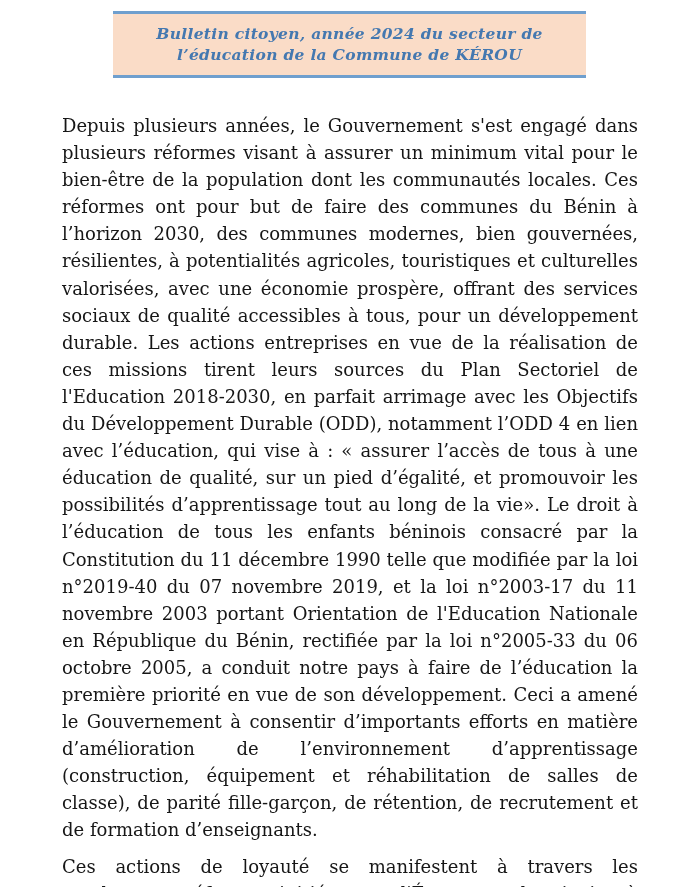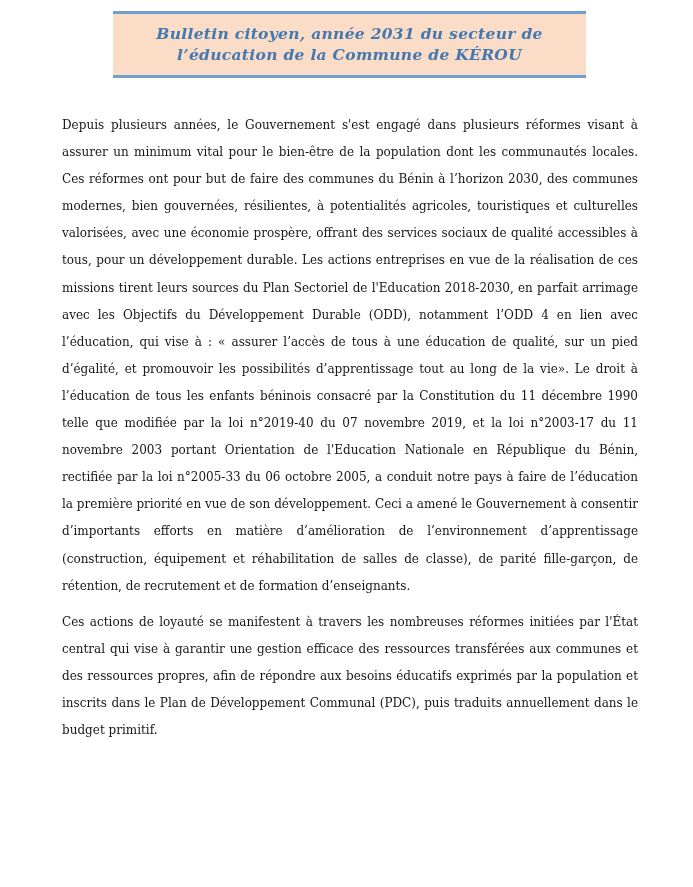--- a/index.html
+++ b/index.html
@@ -37,33 +37,33 @@
   }
   .body-text {
     position: absolute;
     left: 62px;
     top: 112px;
     width: 576px;
   }
   .body-text p {
     margin: 0 0 9px 0;
     color: var(--body-text, #161616);
-    font-size: 12px;
+    font-size: 18px;
     line-height: 27.1px;
     text-align: justify;
     text-justify: inter-word;
   }
 </style>
 </head>
 <body>
 
 <div class="page">
 
   <div class="title-box">
-    <div class="title-text">Bulletin citoyen, année 2031 du secteur de l’éducation de la Commune de KÉROU</div>
+    <div class="title-text">Bulletin citoyen, année 2024 du secteur de l’éducation de la Commune de KÉROU</div>
   </div>
 
   <div class="body-text">
     <p>Depuis plusieurs années, le Gouvernement s'est engagé dans plusieurs réformes visant à assurer un minimum vital pour le bien-être de la population dont les communautés locales. Ces réformes ont pour but de faire des communes du Bénin à l’horizon 2030, des communes modernes, bien gouvernées, résilientes, à potentialités agricoles, touristiques et culturelles valorisées, avec une économie prospère, offrant des services sociaux de qualité accessibles à tous, pour un développement durable. Les actions entreprises en vue de la réalisation de ces missions tirent leurs sources du Plan Sectoriel de l'Education 2018-2030, en parfait arrimage avec les Objectifs du Développement Durable (ODD), notamment l’ODD 4 en lien avec l’éducation, qui vise à : « assurer l’accès de tous à une éducation de qualité, sur un pied d’égalité, et promouvoir les possibilités d’apprentissage tout au long de la vie». Le droit à l’éducation de tous les enfants béninois consacré par la Constitution du 11 décembre 1990 telle que modifiée par la loi n°2019-40 du 07 novembre 2019, et la loi n°2003-17 du 11 novembre 2003 portant Orientation de l'Education Nationale en République du Bénin, rectifiée par la loi n°2005-33 du 06 octobre 2005, a conduit notre pays à faire de l’éducation la première priorité en vue de son développement. Ceci a amené le Gouvernement à consentir d’importants efforts en matière d’amélioration de l’environnement d’apprentissage (construction, équipement et réhabilitation de salles de classe), de parité fille-garçon, de rétention, de recrutement et de formation d’enseignants.</p>
     <p>Ces actions de loyauté se manifestent à travers les nombreuses réformes initiées par l'État central qui vise à garantir une gestion efficace des ressources transférées aux communes et des ressources propres, afin de répondre aux besoins éducatifs exprimés par la population et inscrits dans le Plan de Développement Communal (PDC), puis traduits annuellement dans le budget primitif.</p>
   </div>
 
 </div>
 
 </body></html>

